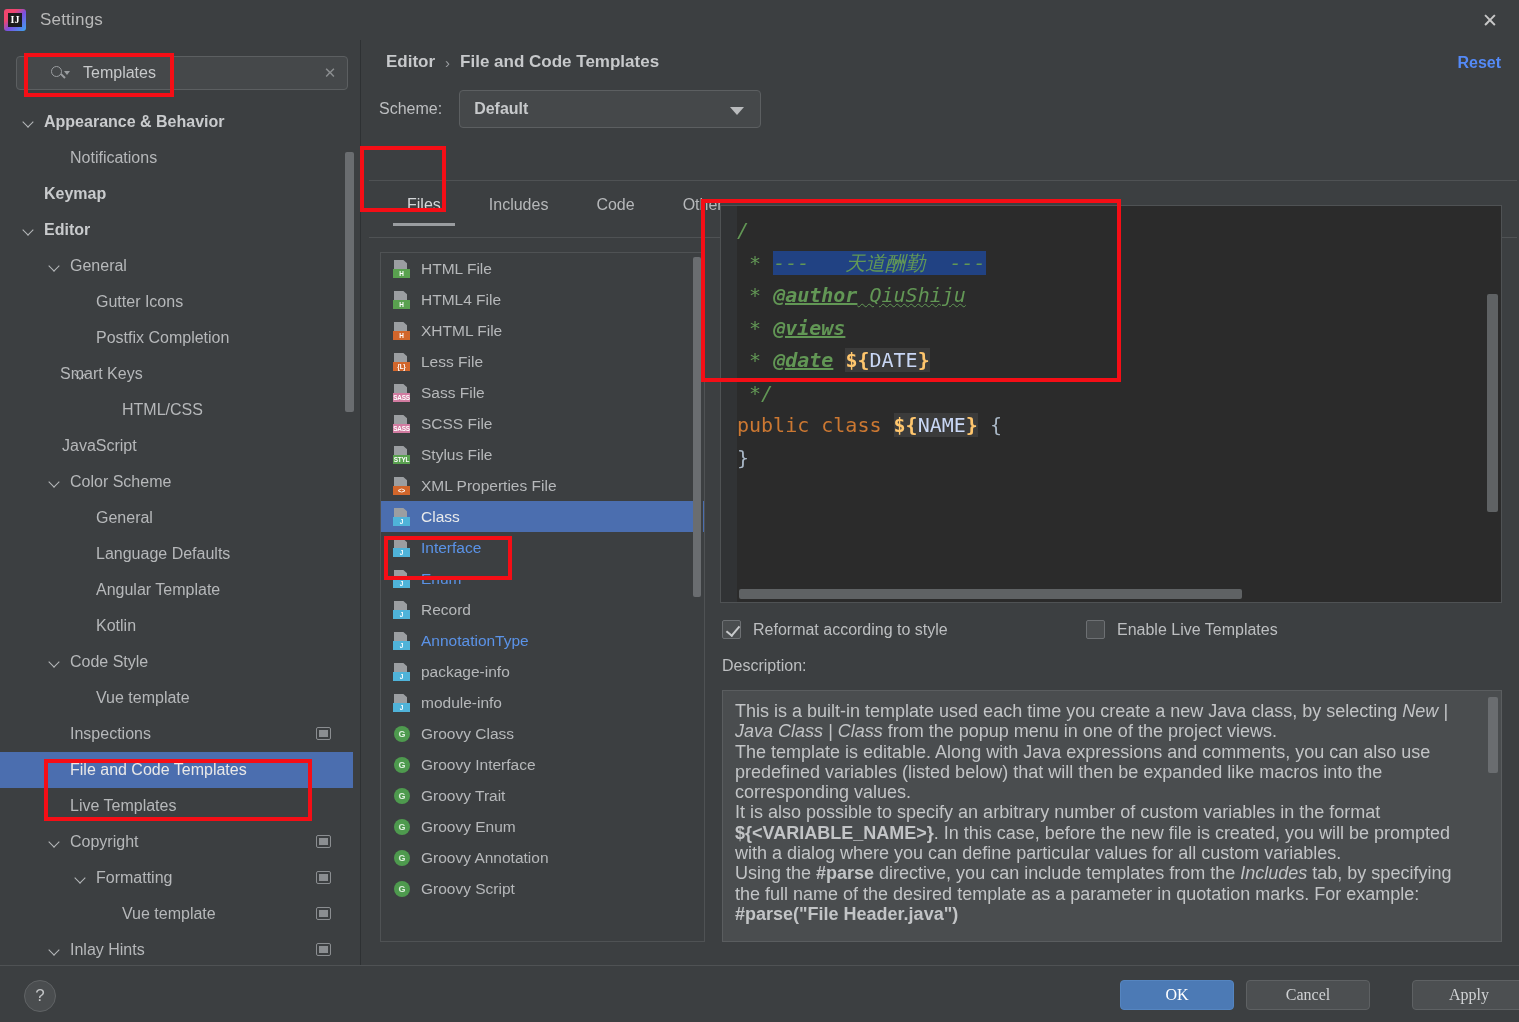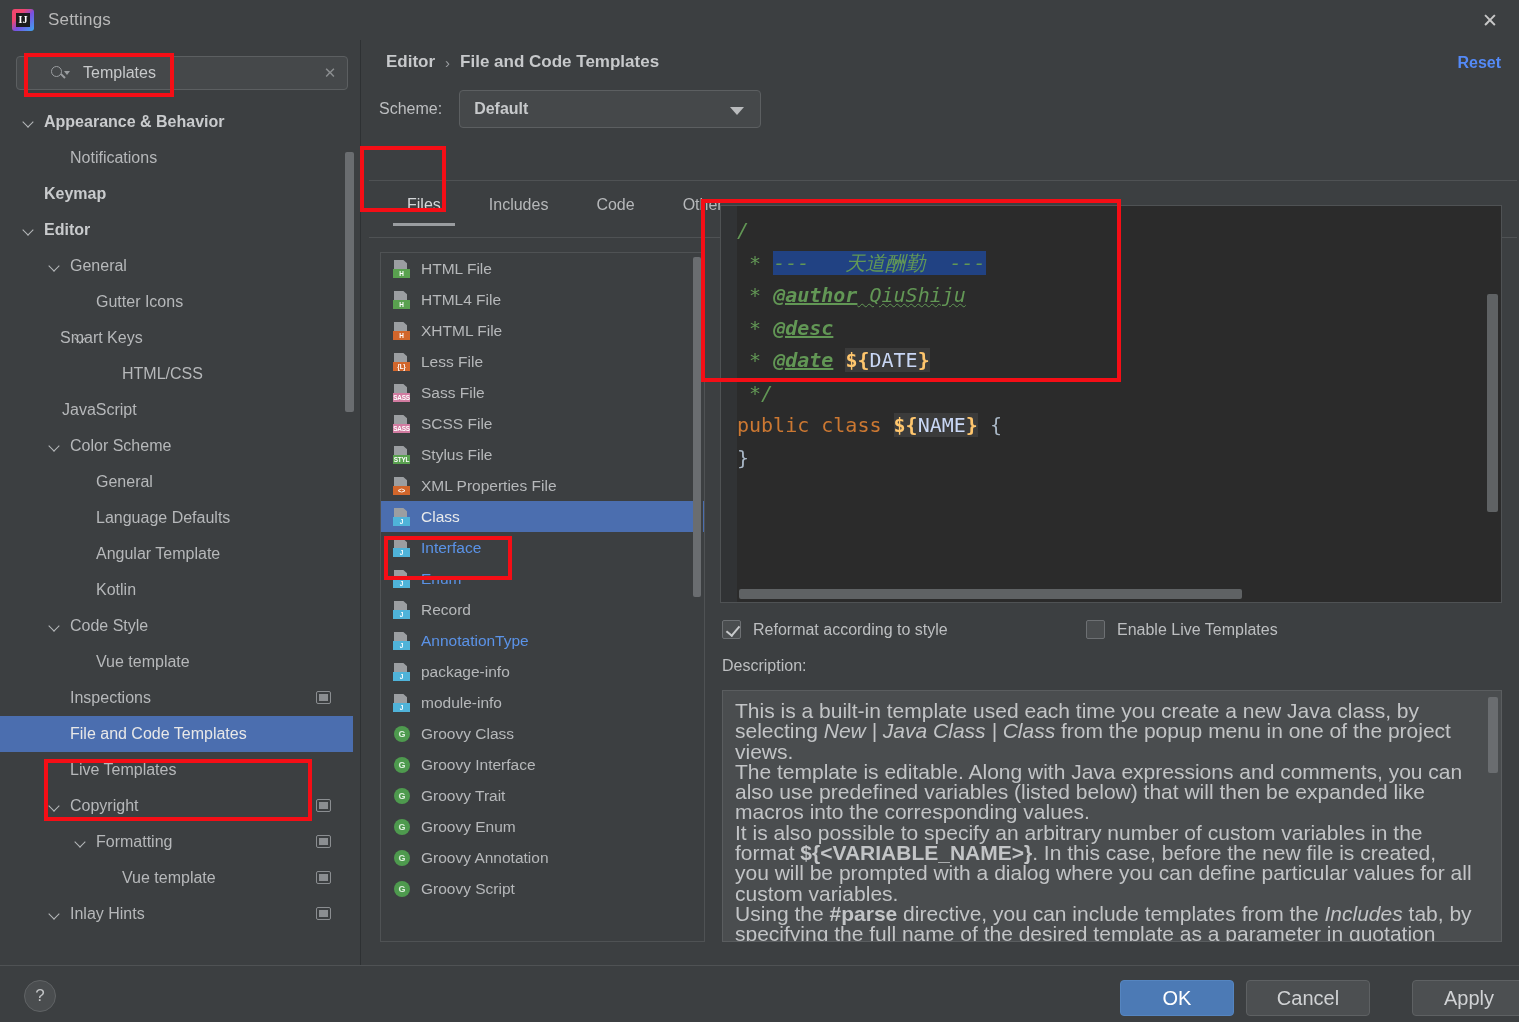--- a/index.html
+++ b/index.html
@@ -10,21 +10,21 @@
     overflow: hidden;
   }
   body { position: relative; color: #bbbbbb; }
 
   
   #titlebar {
     position: absolute; left: 0; top: 0; width: 1519px; height: 40px;
     background: #3c3f41; display: flex; align-items: center;
   }
   #app-icon {
-    margin-left: 12px; width: 22px; height: 22px; position: relative;
+    margin-left: 4px; width: 22px; height: 22px; position: relative;
     border-radius: 3px; overflow: hidden;
     background: linear-gradient(135deg,#f0466e 0%, #f0466e 30%, #7a50e0 55%, #3ba7f0 100%);
   }
   #app-icon .inner {
     position: absolute; left: 4px; top: 4px; width: 14px; height: 14px;
     background: #1c1c1c; color: #ffffff; font-size: 10px; line-height: 14px;
     text-align: center; font-family: "Liberation Serif", serif; font-weight: bold;
   }
   #title-text {
     margin-left: 14px; font-size: 17px; color: #b8b8b8; letter-spacing: .2px;
@@ -294,44 +294,44 @@
   }
   #desc-label {
     position: absolute; left: 722px; top: 657px; font-size: 16px; color: #bdbfc1;
   }
   #desc-box {
     position: absolute; left: 722px; top: 690px; width: 780px; height: 252px;
     background: #4a4d4f; border: 1px solid #5a5d5f; overflow: hidden;
   }
   #desc-text {
     position: absolute; left: 12px; top: 10px; right: 28px;
-    font-size: 21px; line-height: 20.3px; color: #c2c4c6;
+    font-size: 18px; line-height: 20.3px; color: #c2c4c6;
   }
   #desc-text .it { font-style: italic; }
   #desc-text .bd { font-weight: bold; }
   #desc-scroll {
     position: absolute; right: 3px; top: 6px; width: 10px; height: 76px;
     background: #6a6d70; border-radius: 2px;
   }
 
   
   #bottom {
     position: absolute; left: 0; top: 965px; width: 1519px; height: 57px;
     background: #3c3f41; border-top: 1px solid #4f5254;
   }
   #help-btn {
     position: absolute; left: 24px; top: 14px; width: 32px; height: 32px;
     border-radius: 50%; background: #4a4d4f; border: 1px solid #606365;
     color: #c2c4c6; font-size: 17px; display: flex; align-items: center;
     justify-content: center;
   }
   .dlg-btn {
-    position: absolute; top: 14px; height: 36px; border-radius: 4px;
+    position: absolute; top: 14px; height: 30px; border-radius: 4px;
     display: flex; align-items: center; justify-content: center;
-    font-size: 20px; color: #d0d2d4; border: 1px solid #5e6163; background: #4c4f51;
+    font-size: 16px; color: #d0d2d4; border: 1px solid #5e6163; background: #4c4f51; font-family: Liberation Serif, serif;
   }
   #btn-ok { left: 1120px; width: 114px; background: #4c7ab5; border-color: #5585c0; color: #ffffff; }
   #btn-cancel { left: 1246px; width: 124px; }
   #btn-apply { left: 1412px; width: 114px; }
 
   
   .anno {
     position: absolute; border: 4px solid #f50e16; pointer-events: none; z-index: 50;
   }
 </style>
@@ -372,20 +372,23 @@
         <span class="lbl" style="margin-left: 44px;">Editor</span>
       </div>
       <div class="tree-row">
         <span class="chev" style="left: 48px;"></span>
         <span class="lbl" style="margin-left: 70px;">General</span>
       </div>
       <div class="tree-row">
         <span class="lbl" style="margin-left: 96px;">Gutter Icons</span>
       </div>
       <div class="tree-row">
+        <span class="lbl" style="margin-left: 96px;">Postfix Completion</span>
+      </div>
+      <div class="tree-row">
         <span class="chev" style="left: 74px;"></span>
         <span class="lbl" style="margin-left: 60px;">Smart Keys</span>
       </div>
       <div class="tree-row">
         <span class="lbl" style="margin-left: 122px;">HTML/CSS</span>
       </div>
       <div class="tree-row">
         <span class="lbl" style="margin-left: 62px; text-align: right;">JavaScript</span>
       </div>
       <div class="tree-row">
@@ -648,21 +651,21 @@
   <div id="list-scroll-track">
     <div id="list-scroll-thumb"></div>
   </div>
 </div>
 
 <div id="editor">
   <div id="editor-gutter"></div>
   <div id="code"><span class="cm" id="c-l1">/</span>
 <span class="cm" id="c-l2s"> * </span><span class="cm sel-blue" id="c-l2">---   天道酬勤  ---</span>
 <span class="cm" id="c-l3s"> * </span><span class="cm-tag" id="c-l3t">@author</span><span class="cm squiggle" id="c-l3v"> QiuShiju</span>
-<span class="cm" id="c-l4s"> * </span><span class="cm-tag" id="c-l4t">@desc</span>
+<span class="cm" id="c-l4s"> * </span><span class="cm-tag" id="c-l4t">@views</span>
 <span class="cm" id="c-l5s"> * </span><span class="cm-tag" id="c-l5t">@date</span><span class="cm"> </span><span class="var-hl"><span class="var-brace">$</span><span class="var-brace">{</span><span class="var-name" id="c-l5v">DATE</span><span class="var-brace">}</span></span>
 <span class="cm" id="c-l6"> */</span>
 <span class="kw" id="c-l7k">public class </span><span class="var-hl"><span class="var-brace">$</span><span class="var-brace">{</span><span class="var-name" id="c-l7v">NAME</span><span class="var-brace">}</span></span><span class="brace" id="c-l7b"> {</span>
 <span class="brace" id="c-l8">}</span></div>
   <div id="editor-vscroll"></div>
   <div id="editor-hscroll"></div>
 </div>
 
 <div id="checkbox-row">
   <div class="cbox-item" style="width:364px;">

